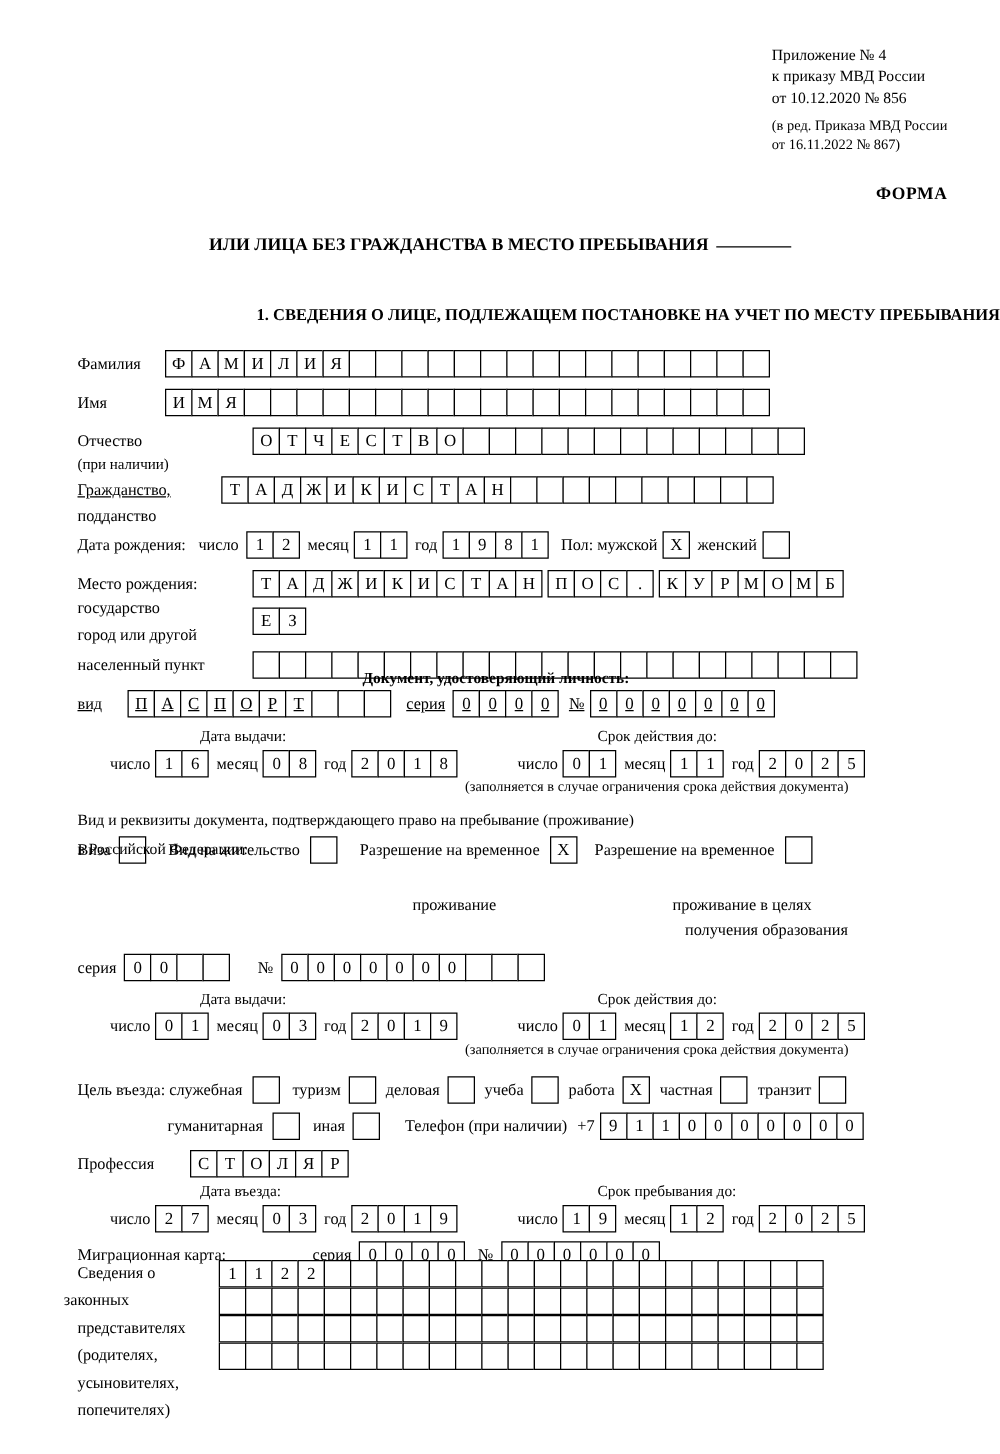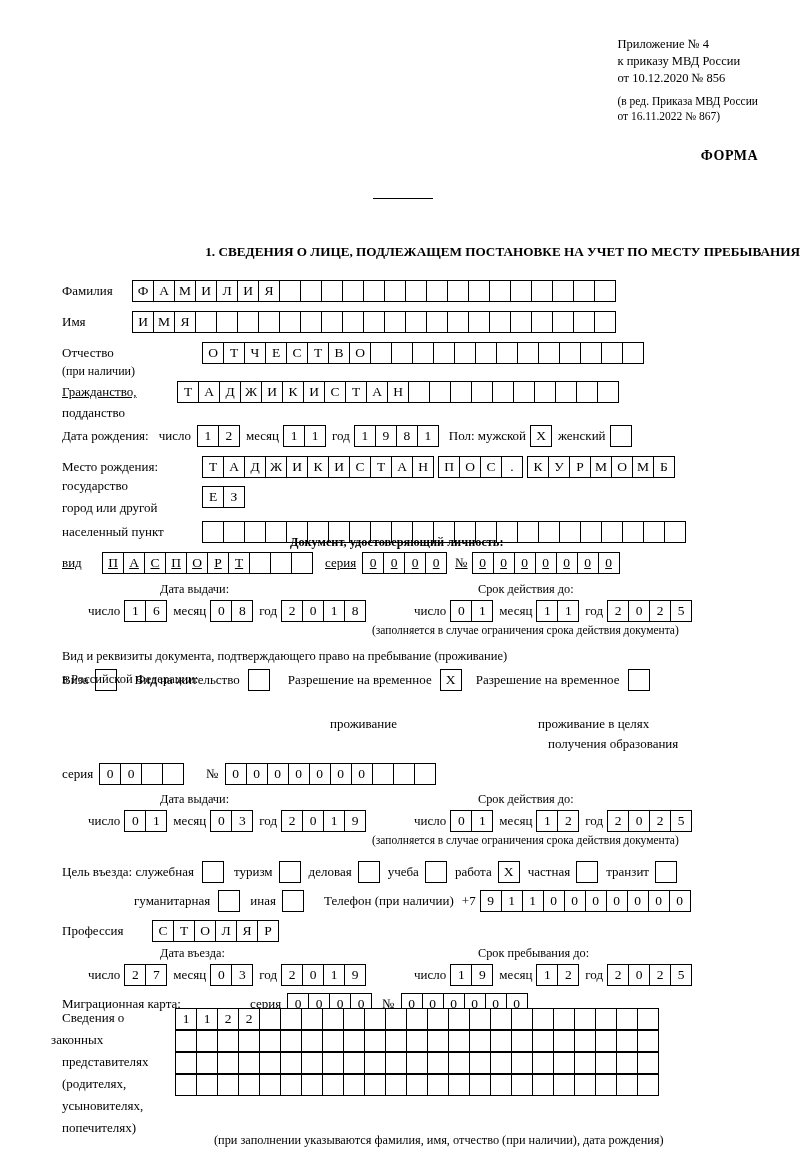--- a/index.html
+++ b/index.html
@@ -79,21 +79,21 @@
     <div>к приказу МВД России</div>
     <div>от 10.12.2020 № 856</div>
     <div class="gap"></div>
     <div class="small">(в ред. Приказа МВД России</div>
     <div class="small">от 16.11.2022 № 867)</div>
   </div>
 
   <div class="forma">ФОРМА</div>
 
   <div class="title">
-    <div><span class="ul"></span></div>
+    <div><span>ИЛИ ЛИЦА БЕЗ ГРАЖДАНСТВА В МЕСТО ПРЕБЫВАНИЯ</span><span class="ul"></span></div>
   </div>
 
   <div class="section1">1. СВЕДЕНИЯ О ЛИЦЕ, ПОДЛЕЖАЩЕМ ПОСТАНОВКЕ НА УЧЕТ ПО МЕСТУ ПРЕБЫВАНИЯ</div>
 
   <div class="row" style="left:62px; top:280px;">
     <span class="lbl" style="width:70px;">Фамилия</span>
     <span class="cells">
         <span class="cell">Ф</span>
         <span class="cell">А</span>
         <span class="cell">М</span>
@@ -723,15 +723,14 @@
         <span class="cell"></span>
         <span class="cell"></span>
         <span class="cell"></span>
         <span class="cell"></span>
         <span class="cell"></span>
         <span class="cell"></span>
         <span class="cell"></span>
       </span>
   </div>
 
-  <div class="footnote" style="left:214px; top:1133px;">(при заполнении указываются фамилия, имя, отчество (при наличии), дата рождения)</div>
 
 </div>
 
 </body></html>

